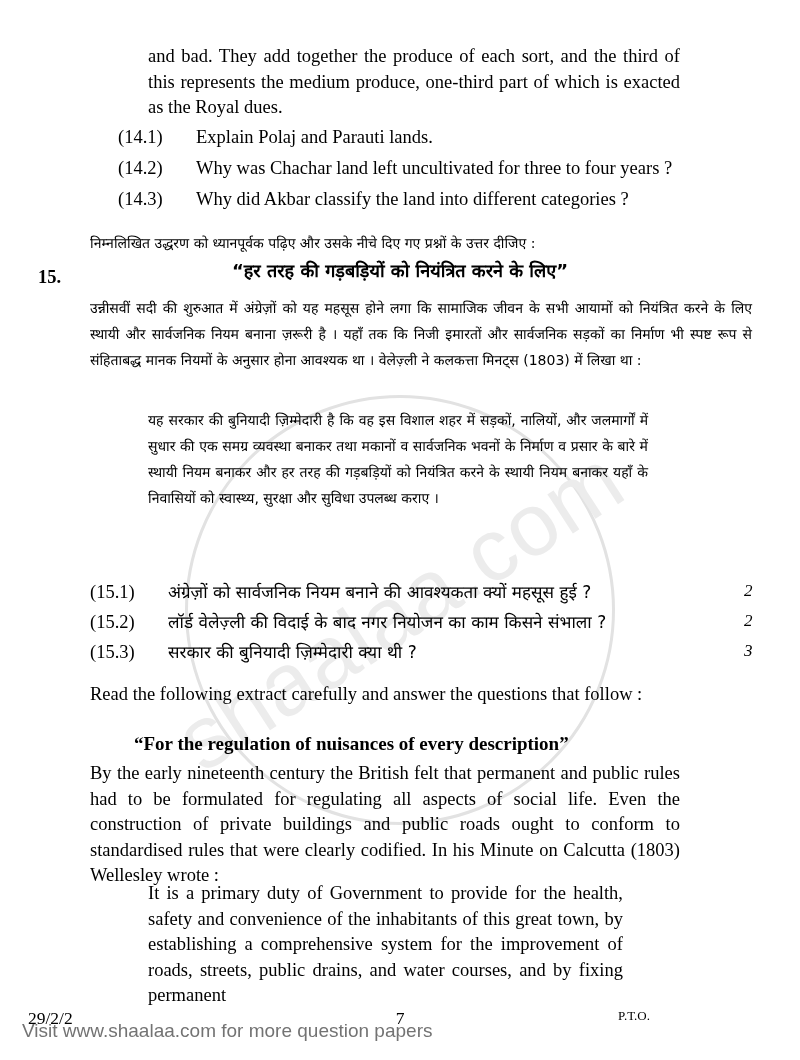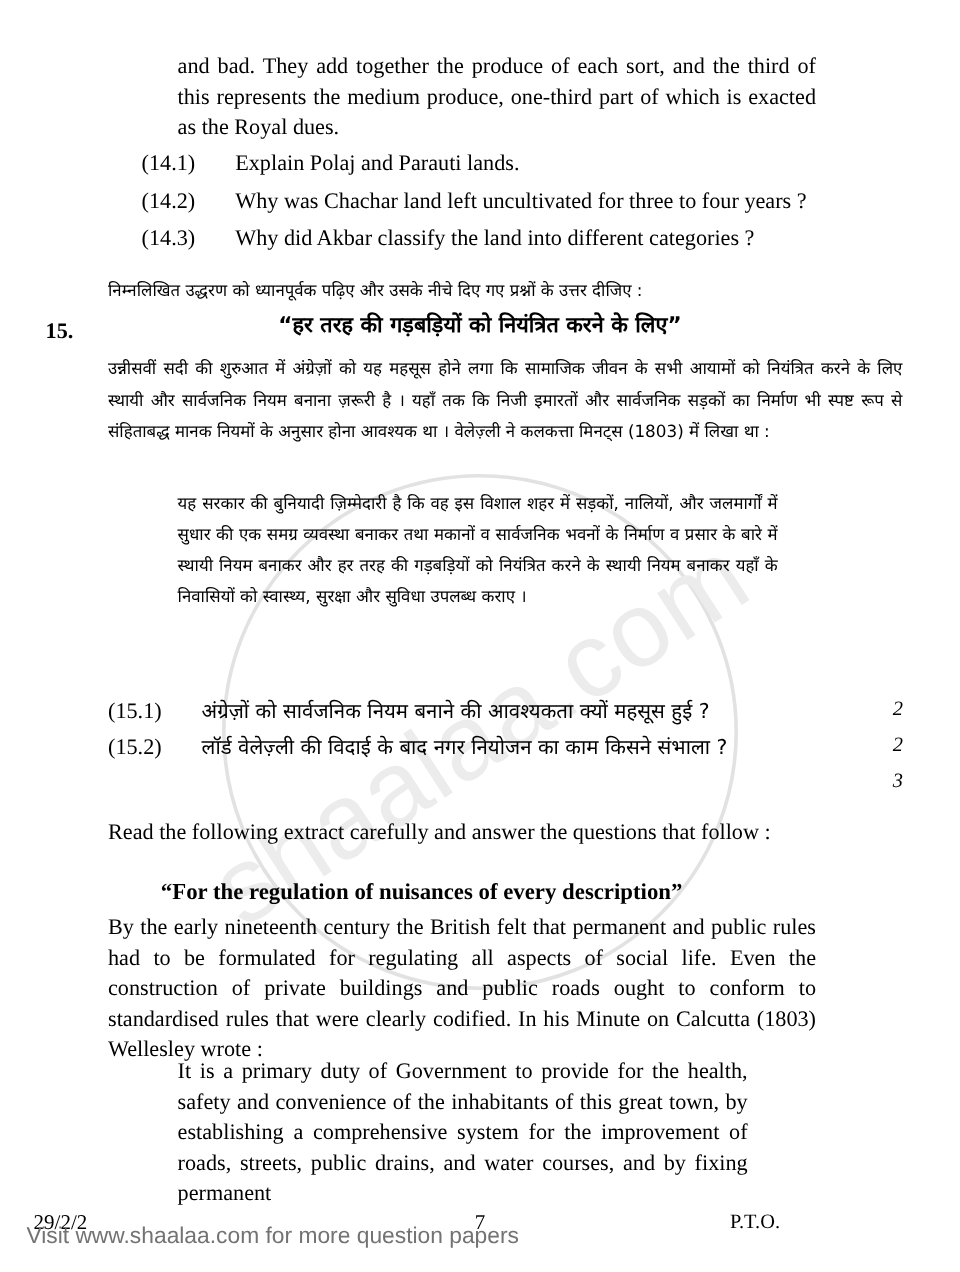--- a/index.html
+++ b/index.html
@@ -150,21 +150,21 @@
     top: 1008px;
     width: 800px;
     text-align: center;
     font-size: 17.5px;
     font-family: "Liberation Serif", "DejaVu Serif", serif;
   }
   .footer-right {
     position: absolute;
     right: 26px;
     top: 1008px;
-    font-size: 17px;
+    font-size: 13px;
     font-family: "Liberation Serif", "DejaVu Serif", serif;
   }
   .footer-overlay {
     position: absolute;
     left: 22px;
     top: 1020px;
     font-family: "Liberation Sans", "DejaVu Sans", sans-serif;
     font-size: 19px;
     color: #737373;
     z-index: 5;
@@ -212,20 +212,24 @@
     <span class="qtext-hin">अंग्रेज़ों को सार्वजनिक नियम बनाने की आवश्यकता क्यों महसूस हुई ?</span>
   </div>
   <div class="marks" style="top:581px;">2</div>
 
   <div class="qrow" style="left:90px; top:610px;">
     <span class="qnum">(15.2)</span>
     <span class="qtext-hin">लॉर्ड वेलेज़्ली की विदाई के बाद नगर नियोजन का काम किसने संभाला ?</span>
   </div>
   <div class="marks" style="top:611px;">2</div>
 
+  <div class="qrow" style="left:90px; top:640px;">
+    <span class="qnum">(15.3)</span>
+    <span class="qtext-hin">सरकार की बुनियादी ज़िम्मेदारी क्या थी ?</span>
+  </div>
   <div class="marks" style="top:641px;">3</div>
 
   <div class="para eng" style="left:90px; top:682px; width:590px;">Read the following extract carefully and answer the questions that follow :</div>
 
   <div class="heading-eng" style="left:118px; top:733px;">“For the regulation of nuisances of every description”</div>
 
   <div class="para eng" style="left:90px; top:761px; width:590px;">By the early nineteenth century the British felt that permanent and public rules had to be formulated for regulating all aspects of social life. Even the construction of private buildings and public roads ought to conform to standardised rules that were clearly codified. In his Minute on Calcutta (1803) Wellesley wrote :</div>
 
   <div class="para eng quote-block" style="left:148px; top:881px; width:475px;">It is a primary duty of Government to provide for the health, safety and convenience of the inhabitants of this great town, by establishing a comprehensive system for the improvement of roads, streets, public drains, and water courses, and by fixing permanent</div>
 

